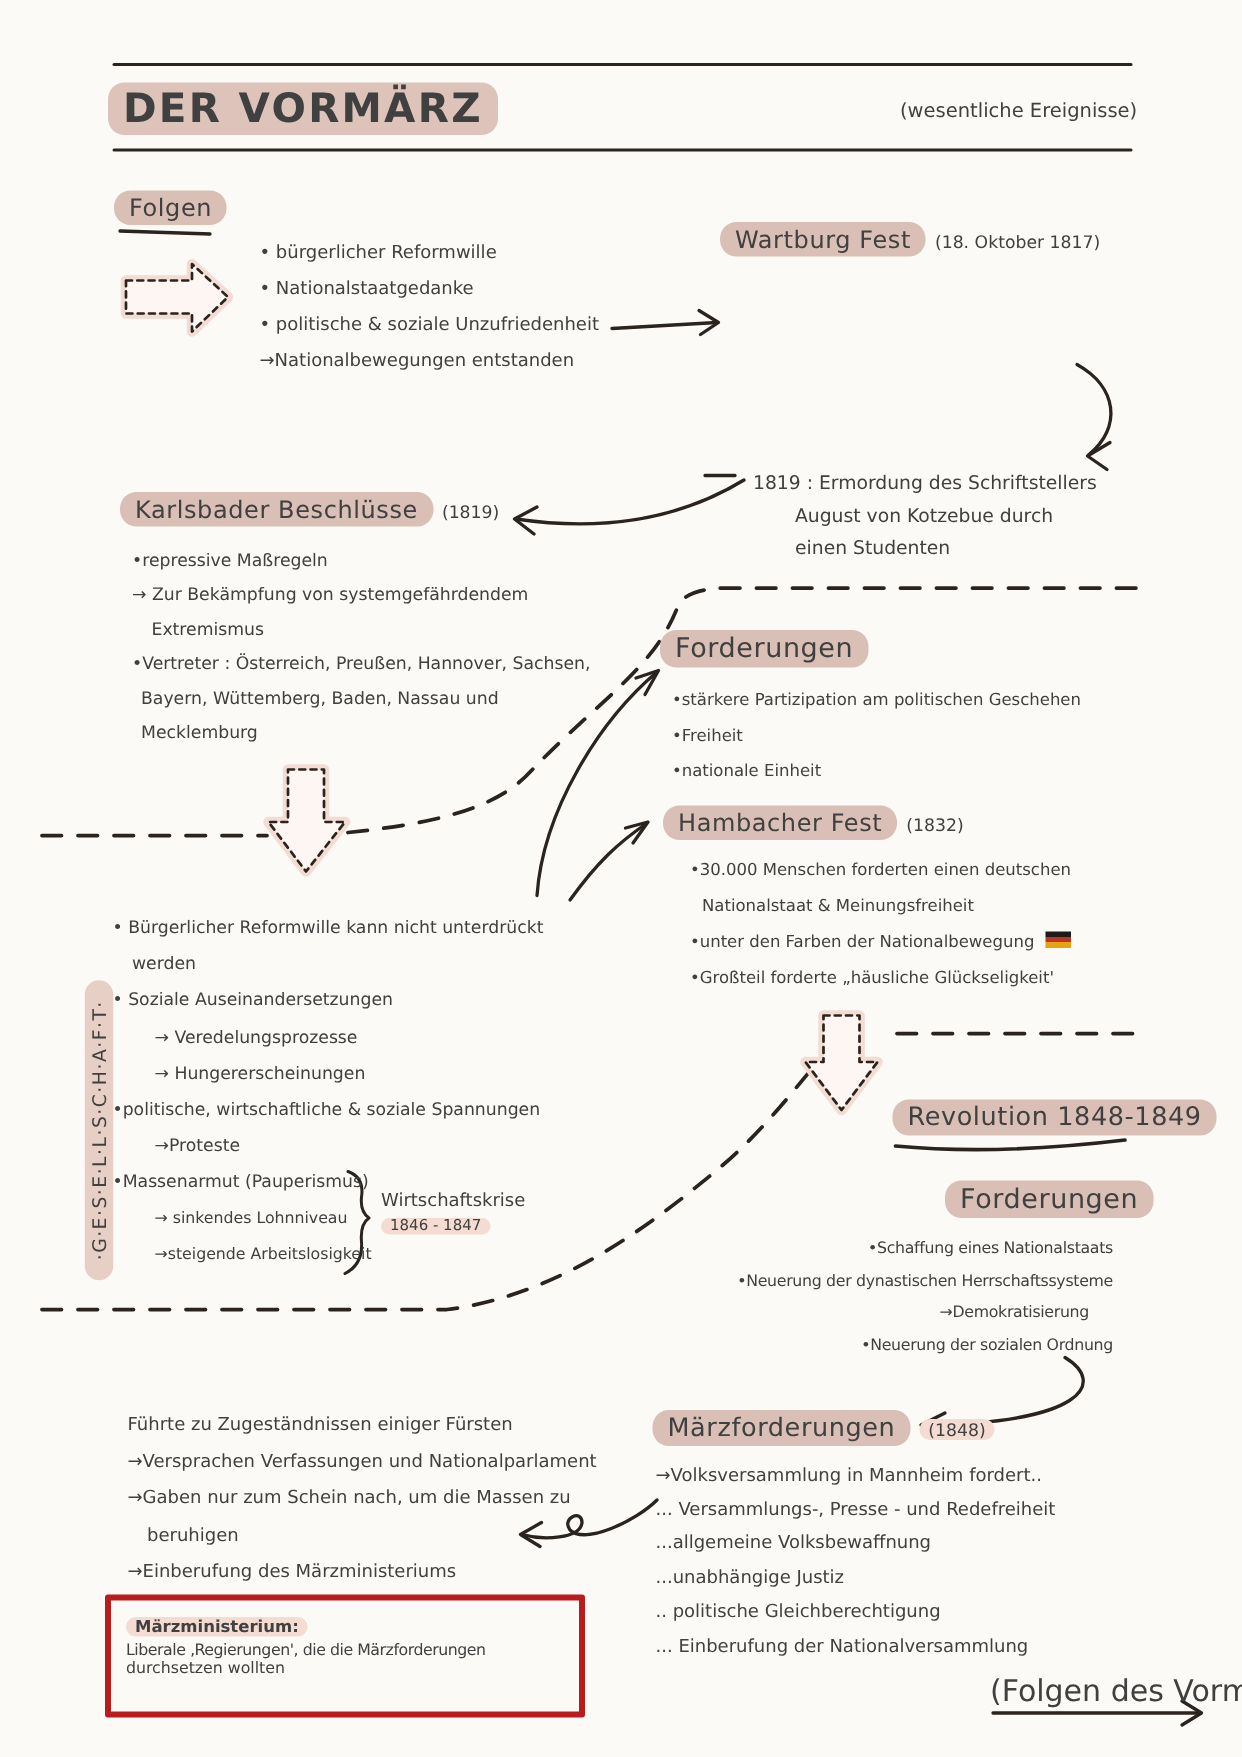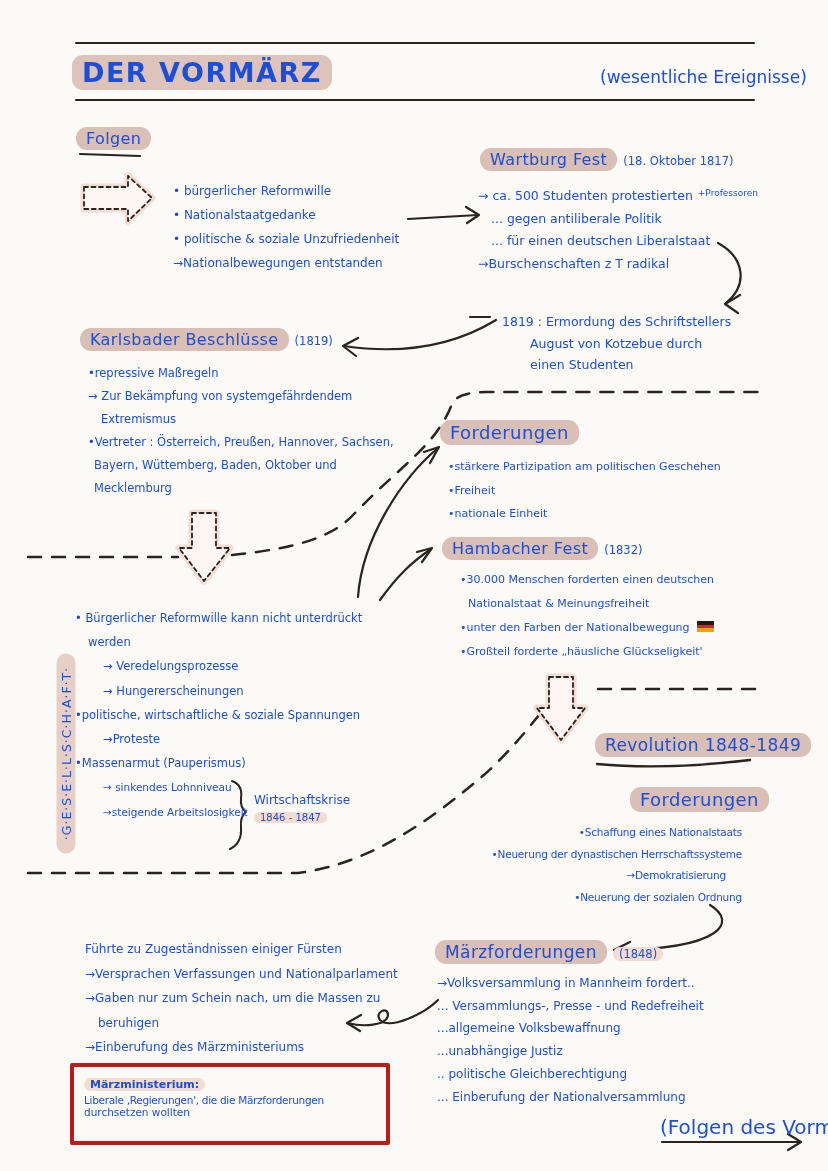--- a/index.html
+++ b/index.html
@@ -1,20 +1,20 @@
 <!DOCTYPE html>
 <html><head>
 <meta charset="utf-8">
 <style>
   html,body{margin:0;padding:0;}
   .page{
     position:relative; width:828px; height:1171px;
     background:#fbfaf7; overflow:hidden;
     font-family:"DejaVu Sans", sans-serif;
-    color:#1d4ed8;
+    color:#404040;
   }
   .abs{position:absolute;}
   .nw{white-space:nowrap;}
   .hl{background:#d9bfb5;border-radius:11px;padding:2px 10px;display:inline-block;}
   .hl2{background:#f4dcd2;border-radius:8px;padding:0 6px;display:inline-block;}
   .rule{position:absolute;height:2.4px;background:#2a231e;border-radius:2px;}
   .title{font-size:27px;letter-spacing:1.5px;font-weight:bold;}
   .h16{font-size:16px;letter-spacing:.4px;}
   .h17{font-size:17px;letter-spacing:.4px;}
   .h18{font-size:18px;letter-spacing:.4px;}
@@ -88,56 +88,50 @@
     </g>
 
     <path stroke-width="2" d="M232,781 Q243,785 241,798 Q240,808 246,812 Q240,816 241,828 Q242,843 230,849"></path>
 
     <path d="M80,154 L140,156"></path>
     <path stroke-width="2.4" d="M597,764 C650,769 700,766 750,760"></path>
   </svg>
 
   <div class="rule" style="left:75px;top:42px;width:680px;"></div>
   <div class="abs nw hl title" style="left:72px;top:55px;background:#ddc3ba;">DER VORMÄRZ</div>
-  <div class="abs nw" style="left:600px;top:67px;width:157px;text-align:right;font-size:17px;">(wesentliche Ereignisse)</div>
+  <div class="abs nw" style="left:600px;top:67px;width:157px;text-align:right;font-size:13px;">(wesentliche Ereignisse)</div>
   <div class="rule" style="left:75px;top:99px;width:680px;"></div>
 
   <div class="abs nw hl h16" style="left:76px;top:127px;">Folgen</div>
-  <div class="abs blk" style="left:173px;top:179px;font-size:12px;line-height:24px;">
+  <div class="abs blk" style="left:173px;top:156px;font-size:12px;line-height:24px;">
     <div>• bürgerlicher Reformwille</div>
     <div>• Nationalstaatgedanke</div>
     <div>• politische &amp; soziale Unzufriedenheit</div>
     <div>→Nationalbewegungen entstanden</div>
   </div>
 
   <div class="abs nw" style="left:480px;top:148px;">
     <span class="hl h16">Wartburg Fest</span><span class="date">(18. Oktober 1817)</span>
-  </div>
-  <div class="abs blk" style="left:478px;top:182px;font-size:12.5px;line-height:22.5px;">
-    <div><span>→ ca. 500 Studenten protestierten</span><span class="tiny">+Professoren</span></div>
-    <div class="i1">... gegen antiliberale Politik</div>
-    <div class="i1">... für einen deutschen Liberalstaat</div>
-    <div>→Burschenschaften z T radikal</div>
   </div>
 
   <div class="abs blk" style="left:502px;top:311px;font-size:12.5px;line-height:21.5px;">
     <div>1819 : Ermordung des Schriftstellers</div>
     <div class="i2">August von Kotzebue durch</div>
     <div class="i2">einen Studenten</div>
   </div>
 
   <div class="abs nw" style="left:80px;top:328px;">
     <span class="hl h16">Karlsbader Beschlüsse</span><span class="date">(1819)</span>
   </div>
   <div class="abs blk" style="left:88px;top:362px;font-size:11.5px;line-height:23px;">
     <div>•repressive Maßregeln</div>
     <div>→ Zur Bekämpfung von systemgefährdendem</div>
     <div class="i1">Extremismus</div>
     <div>•Vertreter : Österreich, Preußen, Hannover, Sachsen,</div>
-    <div style="margin-left:6px">Bayern, Wüttemberg, Baden, Oktober und</div>
+    <div style="margin-left:6px">Bayern, Wüttemberg, Baden, Nassau und</div>
     <div style="margin-left:6px">Mecklemburg</div>
   </div>
 
   <div class="abs nw hl h18" style="left:440px;top:420px;">Forderungen</div>
   <div class="abs blk" style="left:448px;top:455px;font-size:11px;line-height:23.5px;">
     <div>•stärkere Partizipation am politischen Geschehen</div>
     <div>•Freiheit</div>
     <div>•nationale Einheit</div>
   </div>
 
@@ -149,20 +143,21 @@
     <div style="margin-left:8px">Nationalstaat &amp; Meinungsfreiheit</div>
     <div><span>•unter den Farben der Nationalbewegung</span><span class="flag"></span></div>
     <div>•Großteil forderte „häusliche Glückseligkeit'</div>
   </div>
 
   <div class="abs nw vlabel" style="left:-34px;top:744px;width:180px;transform:rotate(-90deg);">·G·E·S·E·L·L·S·C·H·A·F·T·</div>
 
   <div class="abs blk" style="left:75px;top:606px;font-size:11.5px;line-height:24.2px;">
     <div>• Bürgerlicher Reformwille kann nicht unterdrückt</div>
     <div class="i1">werden</div>
+    <div>• Soziale Auseinandersetzungen</div>
     <div class="i2">→ Veredelungsprozesse</div>
     <div class="i2">→ Hungererscheinungen</div>
     <div>•politische, wirtschaftliche &amp; soziale Spannungen</div>
     <div class="i2">→Proteste</div>
     <div>•Massenarmut (Pauperismus)</div>
     <div class="i2" style="font-size:10.5px">→ sinkendes Lohnniveau</div>
     <div class="i2" style="font-size:10.5px">→steigende Arbeitslosigkeit</div>
   </div>
 
   <div class="abs nw" style="left:254px;top:793px;font-size:12px;">Wirtschaftskrise</div>

